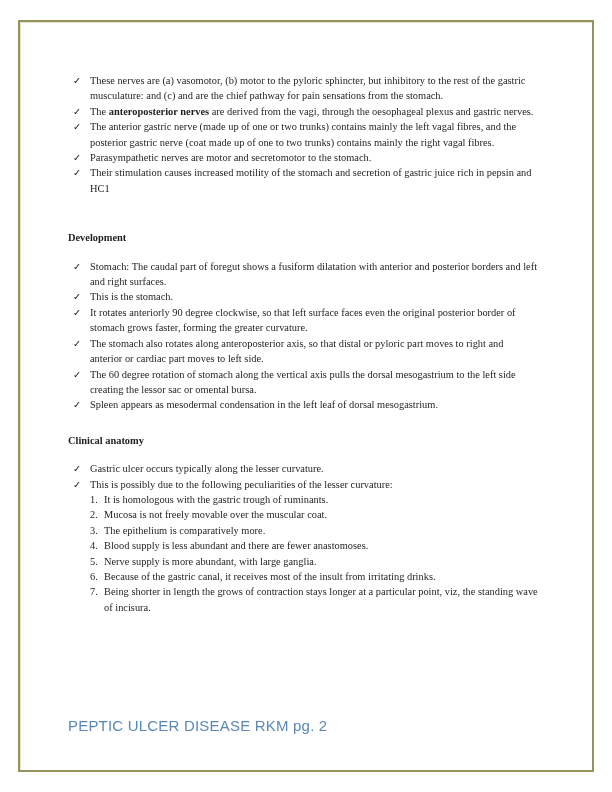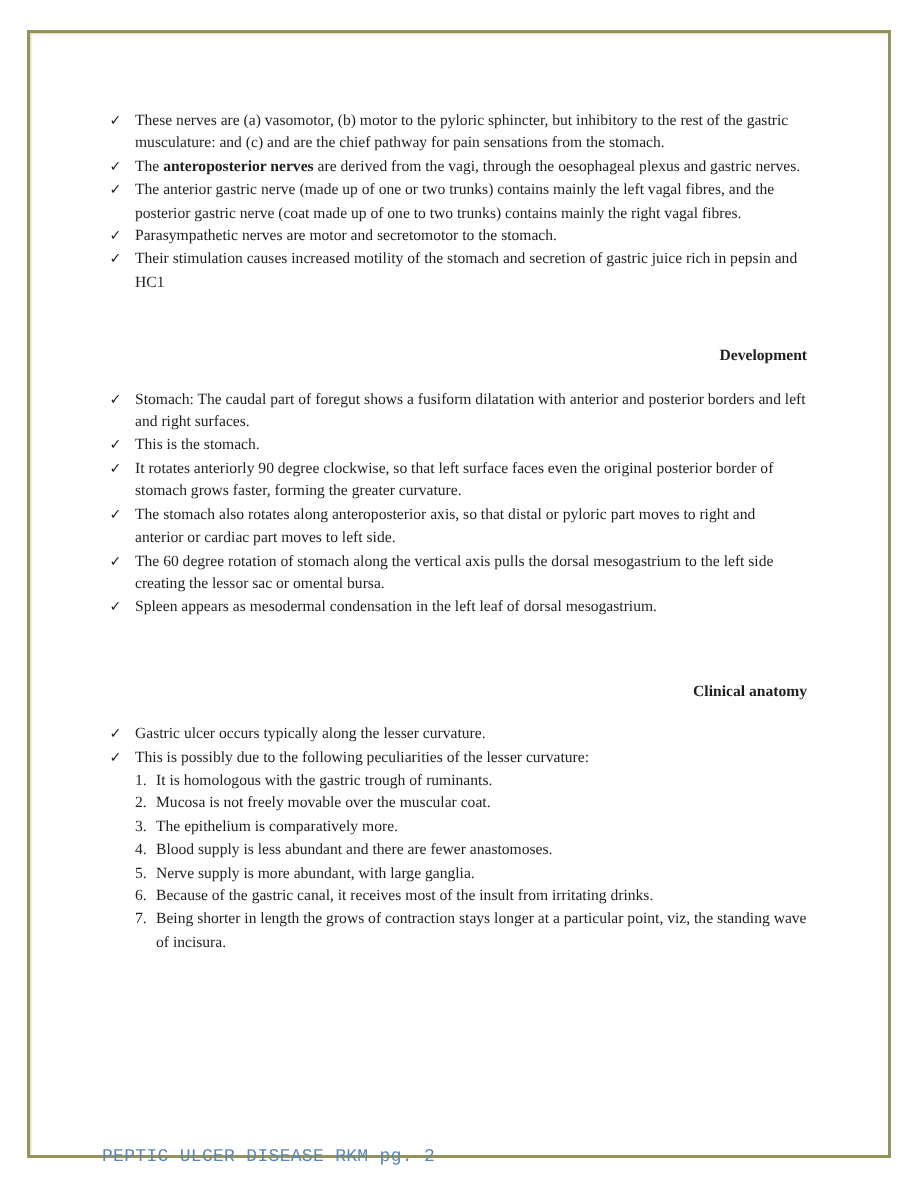--- a/index.html
+++ b/index.html
@@ -29,24 +29,23 @@
     position: absolute;
     left: 68px;
     top: 73px;
     width: 470px;
     font-size: 10.4px;
     line-height: 15.4px;
   }
   .heading {
     font-weight: bold;
     margin: 34px 0 13px 0;
-    text-align: right;
   }
   .heading.h3 {
-    margin-top: 41px;
+    margin-top: 20px;
   }
   .li {
     display: flex;
     align-items: flex-start;
   }
   .li .chk {
     flex: 0 0 17px;
     margin-left: 5px;
     font-family: "DejaVu Sans", sans-serif;
     font-size: 9.5px;
@@ -63,23 +62,23 @@
   }
   .nli .num {
     flex: 0 0 14px;
   }
   .nli .txt {
     flex: 1 1 auto;
   }
   .footer {
     position: absolute;
     left: 68px;
-    top: 764px;
-    font-family: Liberation Mono, monospace;
-    font-size: 12px;
+    top: 717px;
+    font-family: Liberation Sans, sans-serif;
+    font-size: 15px;
     color: #5b87b7;
     letter-spacing: 0.2px;
   }
 </style>
 </head>
 <body>
 
 <div class="frame"></div>
 
 <div class="content">

